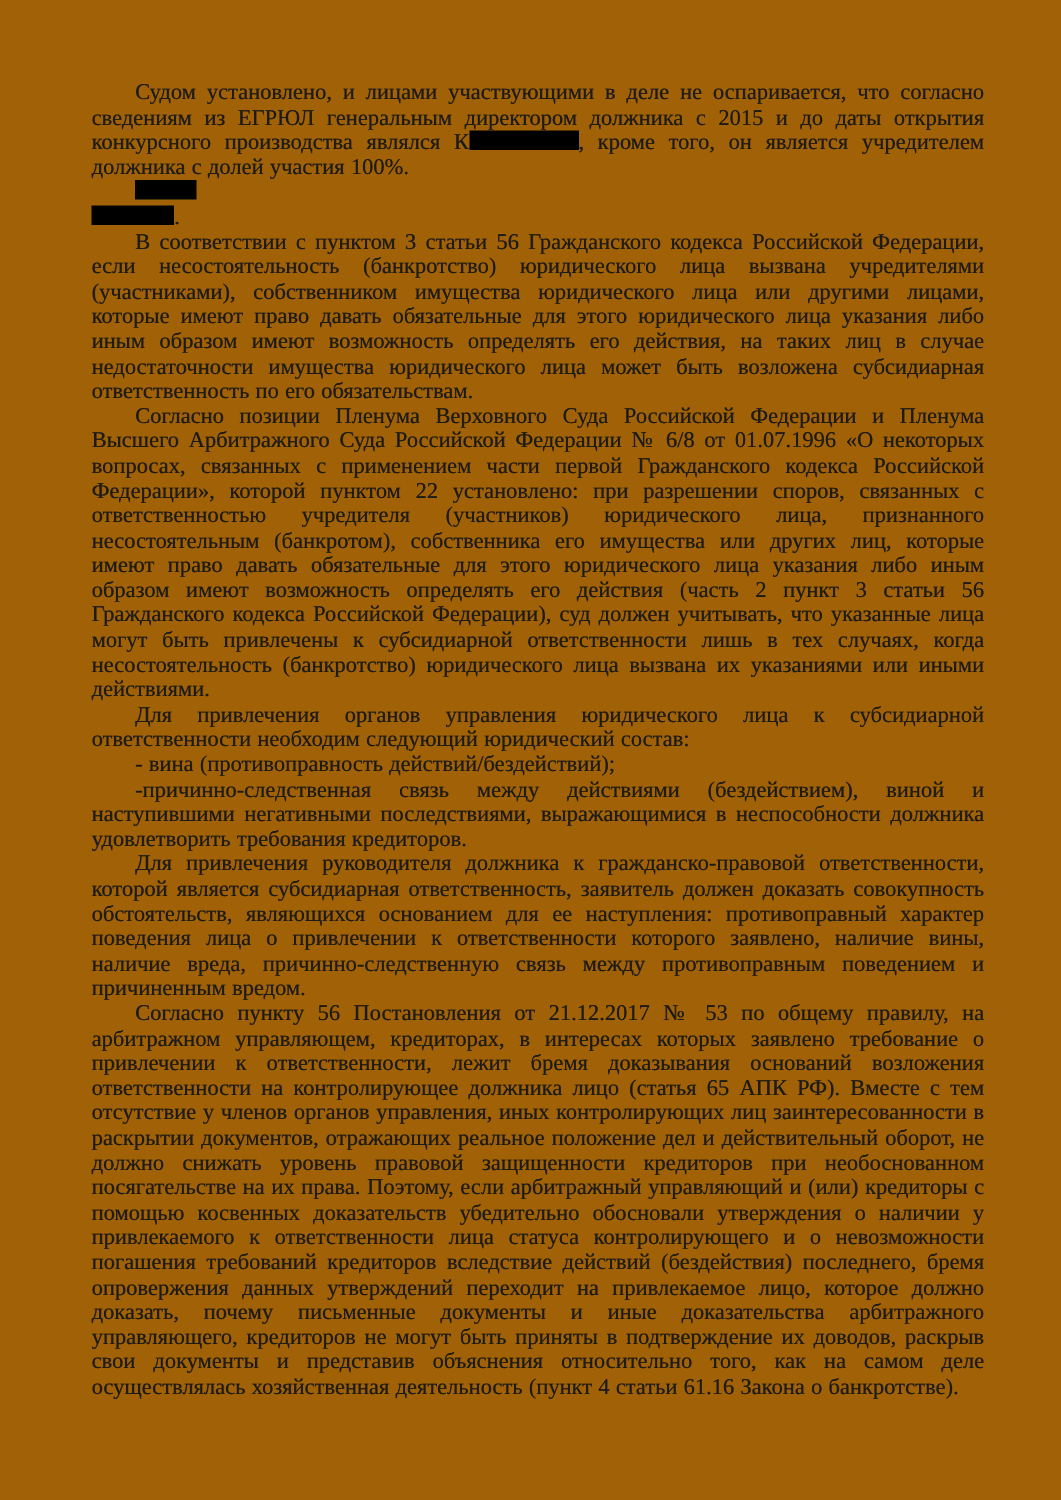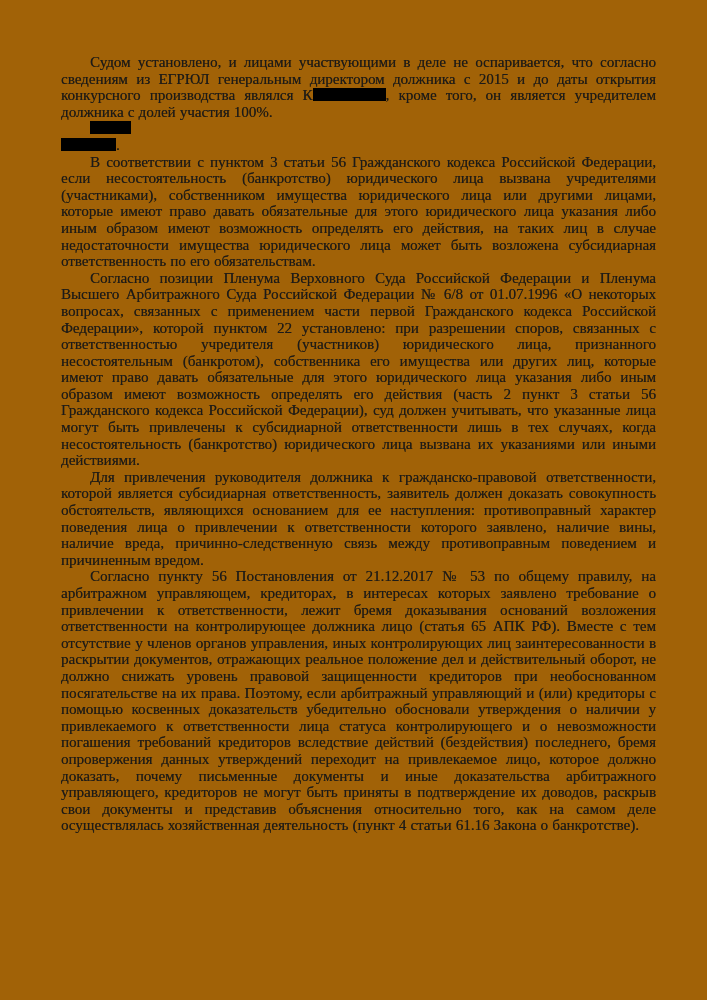--- a/index.html
+++ b/index.html
@@ -42,16 +42,19 @@
 </style>
 </head>
 <body>
 
 <div class="page">
   <div class="doc-body">
       <p class="doc-par"><span>Судом установлено, и лицами участвующими в деле не оспаривается, что согласно сведениям из ЕГРЮЛ генеральным директором должника с 2015 и до даты открытия конкурсного производства являлся К</span><span class="redaction" style="width: 73px; background: rgb(0, 0, 0);"></span><span>, кроме того, он является учредителем должника с долей участия 100%.</span></p>
       <p class="doc-par" style="word-spacing: 3px;"><span class="redaction" style="width: 41px; background: rgb(0, 0, 0);"></span><br><span class="redaction" style="width: 55px; background: rgb(0, 0, 0);"></span><span>.</span></p>
       <p class="doc-par"><span>В соответствии с пунктом 3 статьи 56 Гражданского кодекса Российской Федерации, если несостоятельность (банкротство) юридического лица вызвана учредителями (участниками), собственником имущества юридического лица или другими лицами, которые имеют право давать обязательные для этого юридического лица указания либо иным образом имеют возможность определять его действия, на таких лиц в случае недостаточности имущества юридического лица может быть возложена субсидиарная ответственность по его обязательствам.</span></p>
       <p class="doc-par"><span>Согласно позиции Пленума Верховного Суда Российской Федерации и Пленума Высшего Арбитражного Суда Российской Федерации № 6/8 от 01.07.1996 «О некоторых вопросах, связанных с применением части первой Гражданского кодекса Российской Федерации», которой пунктом 22 установлено: при разрешении споров, связанных с ответственностью учредителя (участников) юридического лица, признанного несостоятельным (банкротом), собственника его имущества или других лиц, которые имеют право давать обязательные для этого юридического лица указания либо иным образом имеют возможность определять его действия (часть 2 пункт 3 статьи 56 Гражданского кодекса Российской Федерации), суд должен учитывать, что указанные лица могут быть привлечены к субсидиарной ответственности лишь в тех случаях, когда несостоятельность (банкротство) юридического лица вызвана их указаниями или иными действиями.</span></p>
+      <p class="doc-par"><span>Для привлечения органов управления юридического лица к субсидиарной ответственности необходим следующий юридический состав:</span></p>
+      <p class="doc-par"><span>- вина (противоправность действий/бездействий);</span></p>
+      <p class="doc-par"><span>-причинно-следственная связь между действиями (бездействием), виной и наступившими негативными последствиями, выражающимися в неспособности должника удовлетворить требования кредиторов.</span></p>
       <p class="doc-par"><span>Для привлечения руководителя должника к гражданско-правовой ответственности, которой является субсидиарная ответственность, заявитель должен доказать совокупность обстоятельств, являющихся основанием для ее наступления: противоправный характер поведения лица о привлечении к ответственности которого заявлено, наличие вины, наличие вреда, причинно-следственную связь между противоправным поведением и причиненным вредом.</span></p>
       <p class="doc-par"><span>Согласно пункту 56 Постановления от 21.12.2017 № 53 по общему правилу, на арбитражном управляющем, кредиторах, в интересах которых заявлено требование о привлечении к ответственности, лежит бремя доказывания оснований возложения ответственности на контролирующее должника лицо (статья 65 АПК РФ). Вместе с тем отсутствие у членов органов управления, иных контролирующих лиц заинтересованности в раскрытии документов, отражающих реальное положение дел и действительный оборот, не должно снижать уровень правовой защищенности кредиторов при необоснованном посягательстве на их права. Поэтому, если арбитражный управляющий и (или) кредиторы с помощью косвенных доказательств убедительно обосновали утверждения о наличии у привлекаемого к ответственности лица статуса контролирующего и о невозможности погашения требований кредиторов вследствие действий (бездействия) последнего, бремя опровержения данных утверждений переходит на привлекаемое лицо, которое должно доказать, почему письменные документы и иные доказательства арбитражного управляющего, кредиторов не могут быть приняты в подтверждение их доводов, раскрыв свои документы и представив объяснения относительно того, как на самом деле осуществлялась хозяйственная деятельность (пункт 4 статьи 61.16 Закона о банкротстве).</span></p>
     </div>
 </div>
 
 </body></html>

